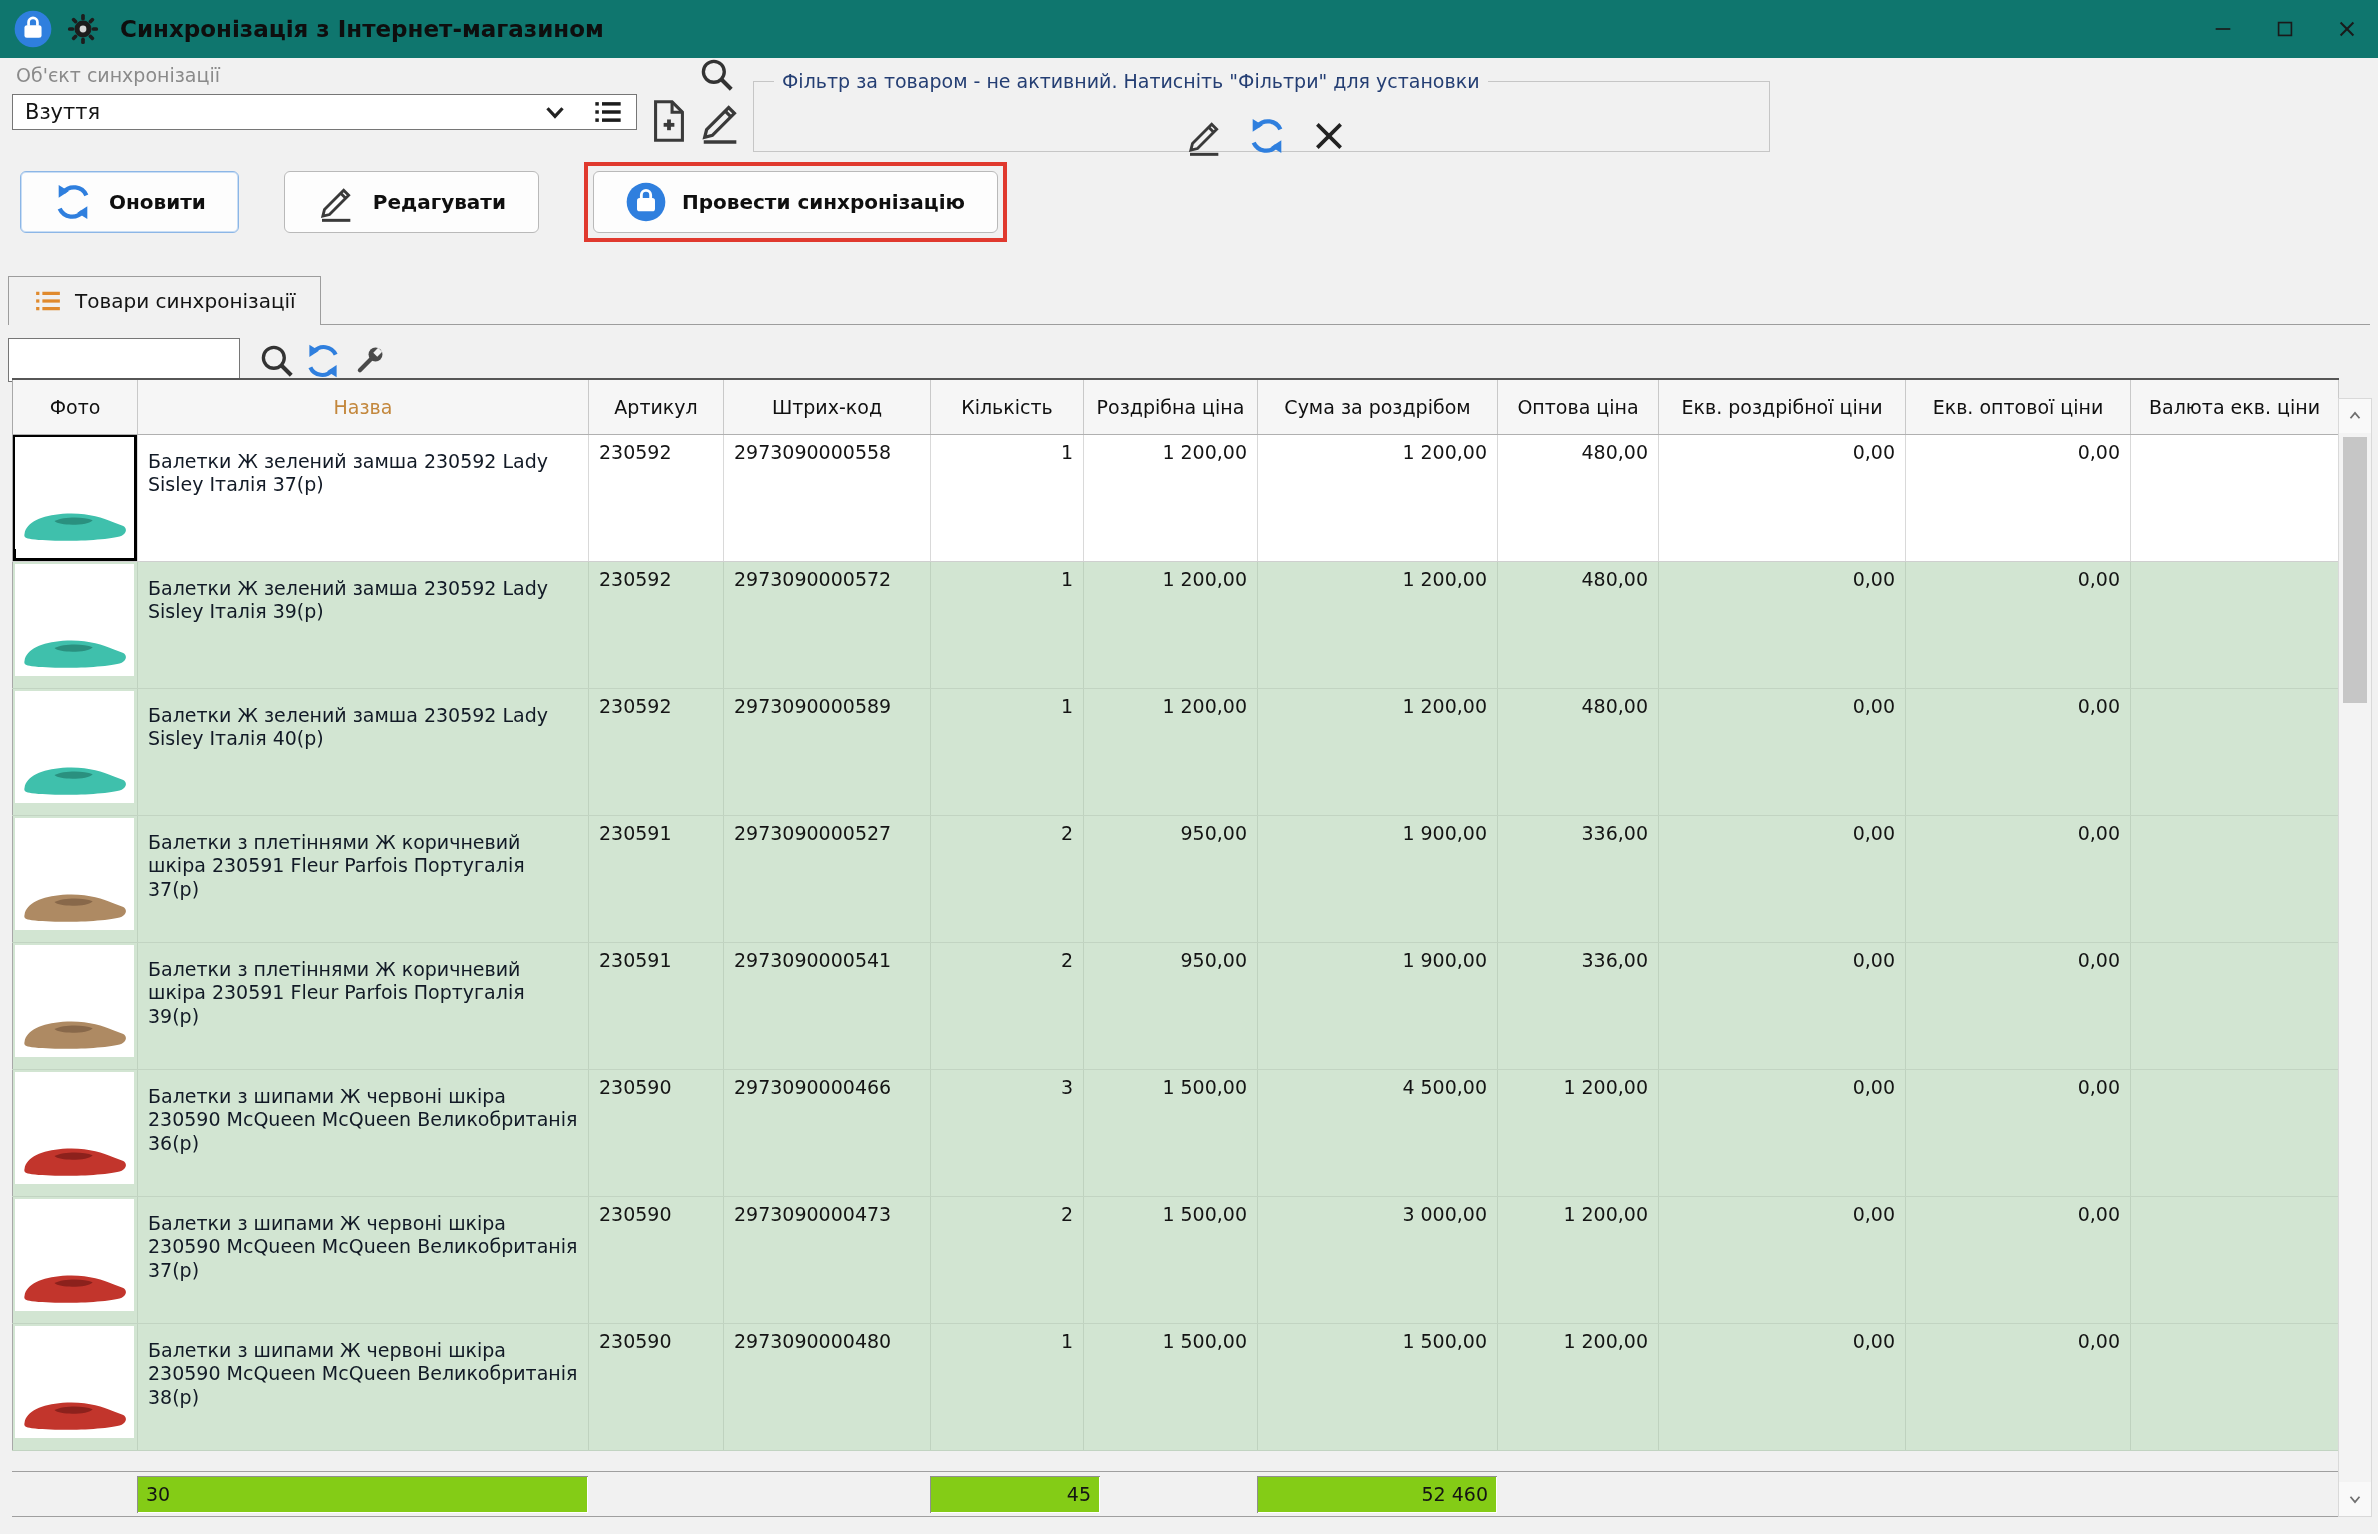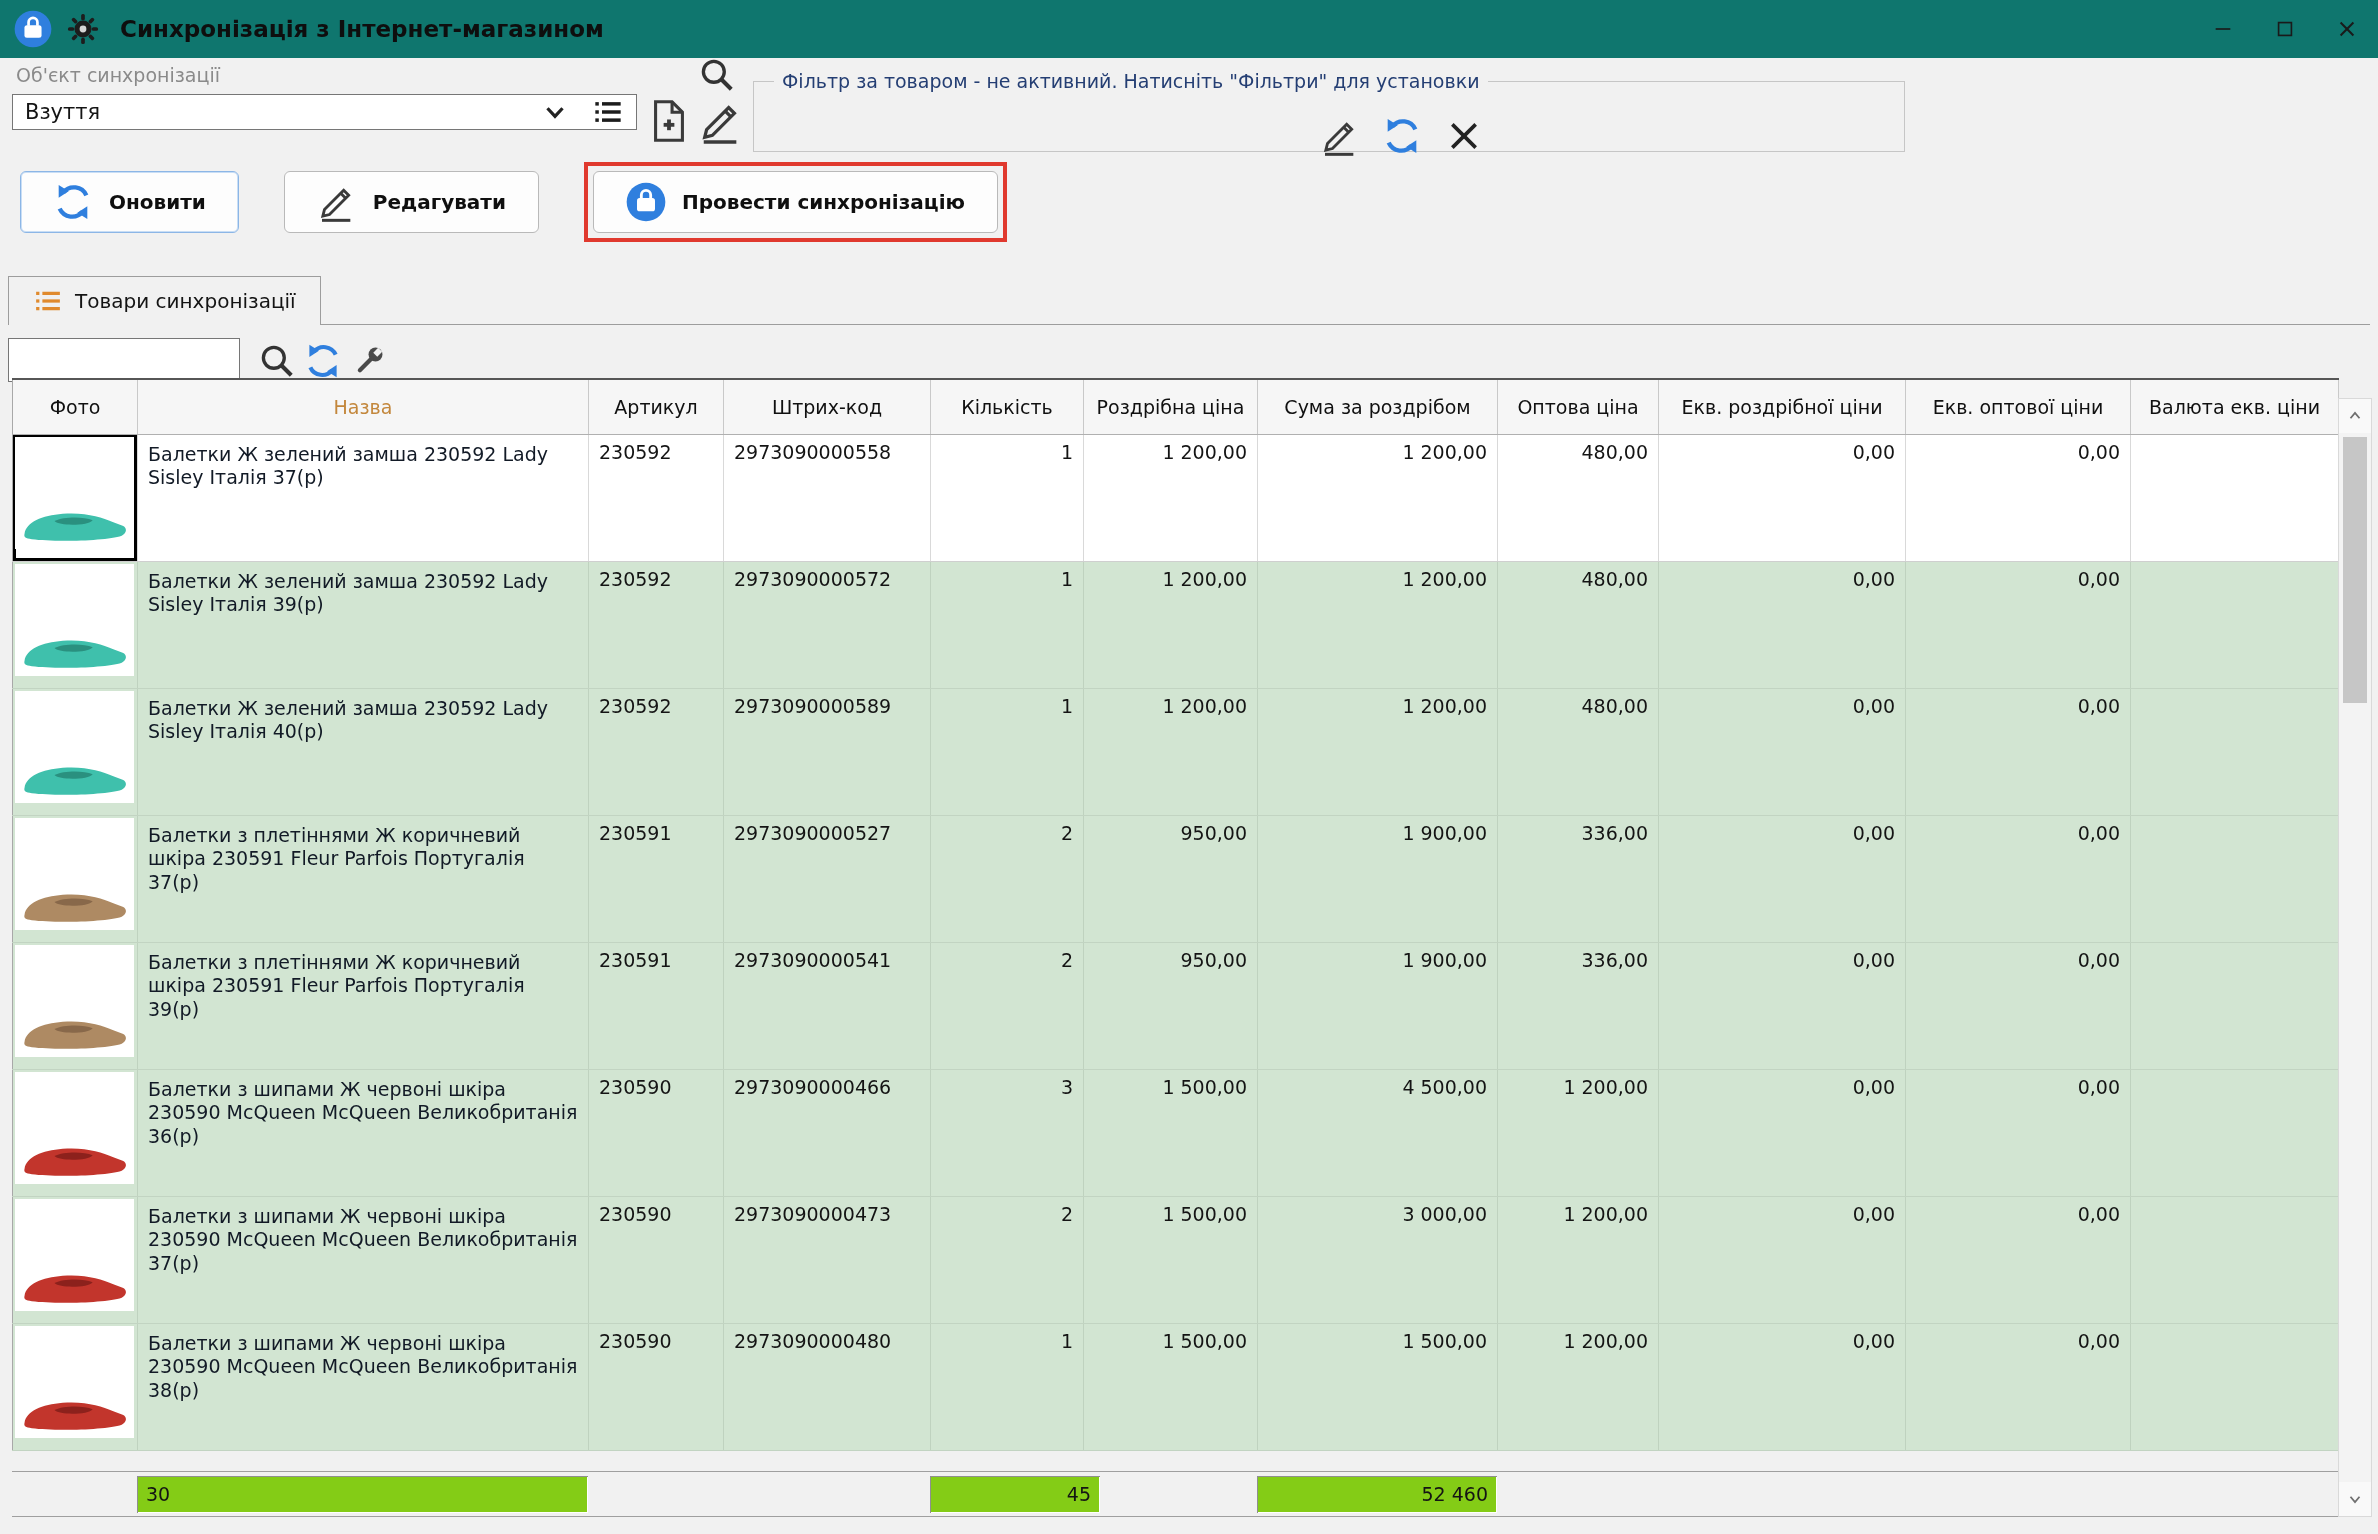--- a/index.html
+++ b/index.html
@@ -29,21 +29,21 @@
   .combobox .val{ flex:1; }
   .combobox .chev svg{ width:30px; height:30px; margin-right:22px; display:block;}
   .combobox .listico svg{ width:32px; height:32px; display:block;}
   .tool-ico{ position:absolute; }
   .tool-ico svg{ width:46px; height:46px; display:block; }
   .ico-search-top{ left:698px; top:56px; } .ico-search-top svg{ width:38px; height:38px; }
   .ico-newdoc{ left:646px; top:98px; }
   .ico-editpen{ left:698px; top:98px; }
 
   fieldset.filterbox{
-    position:absolute; left:753px; top:70px; width:1152px; height:82px;
+    position:absolute; left:753px; top:70px; width:1017px; height:82px;
     border:1px solid #c6c6c6; background:transparent;
   }
   fieldset.filterbox legend{
     margin-left:20px; padding:0 8px; font-size:19px; color:var(--navy);
   }
   .filter-icons{ position:absolute; right:420px; top:24px; display:flex; gap:22px; align-items:center; }
   .filter-icons svg{ width:40px; height:40px; display:block; }
 
   
   .btnrow{ position:absolute; left:20px; top:164px; display:flex; align-items:center; gap:45px; height:76px; }
@@ -80,21 +80,21 @@
     overflow:hidden; white-space:nowrap;
   }
   .grid th.sorted{ color:var(--sorted); }
   .grid td{
     height:127px; vertical-align:top; font-size:19px; padding:6px 10px;
     border-right:1px solid #bfd2bf; border-bottom:1px solid #c2d4c2; overflow:hidden;
     background:var(--green);
   }
   .grid tr.selected td{ background:#fff; border-right:1px solid #d9d9d9; border-bottom:1px solid #cfcfcf; }
   .grid td.num{ text-align:right; }
-  .grid td.c-name{ color:#121a26; line-height:1.25; padding-top:8px; }
+  .grid td.c-name{ color:#121a26; line-height:1.25; padding-top:15px; }
   .grid td.c-photo{ padding:0; }
   .grid tr.selected td.c-photo{ box-shadow:inset 0 0 0 3px #000; }
   .thumb{ width:119px; height:112px; margin:2px; background:#fff; display:flex; align-items:flex-end; padding:5px; }
   .thumb svg{ width:100%; height:44px; display:block; }
 
   
   .vscroll{ position:absolute; left:2338px; top:398px; width:34px; height:1119px;
     background:#f3f3f3; border:1px solid #d9d9d9; }
   .varrow{ position:absolute; left:0; width:32px; height:34px; background:#f9f9f9;
     display:flex; align-items:center; justify-content:center; }

